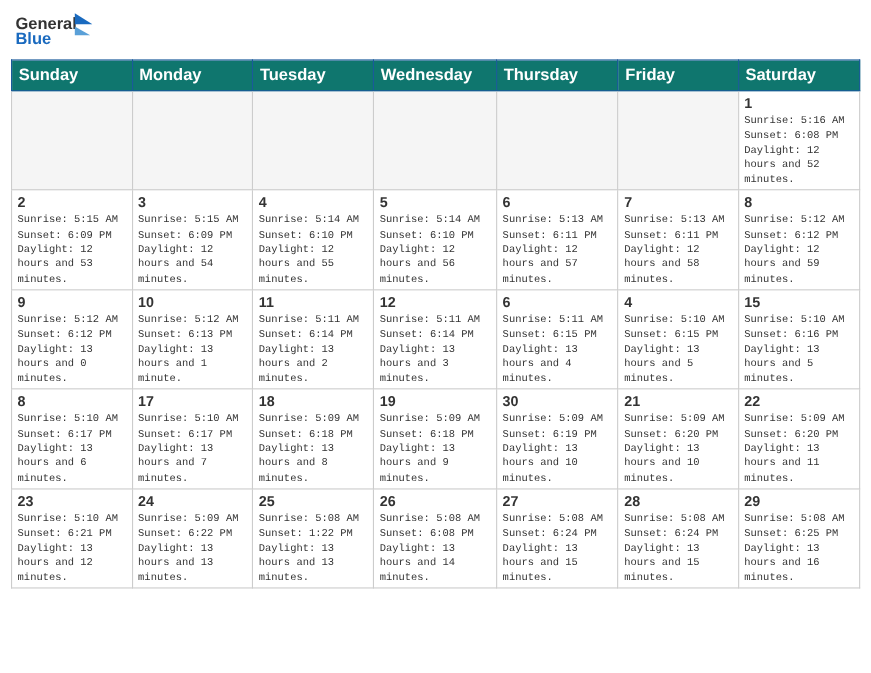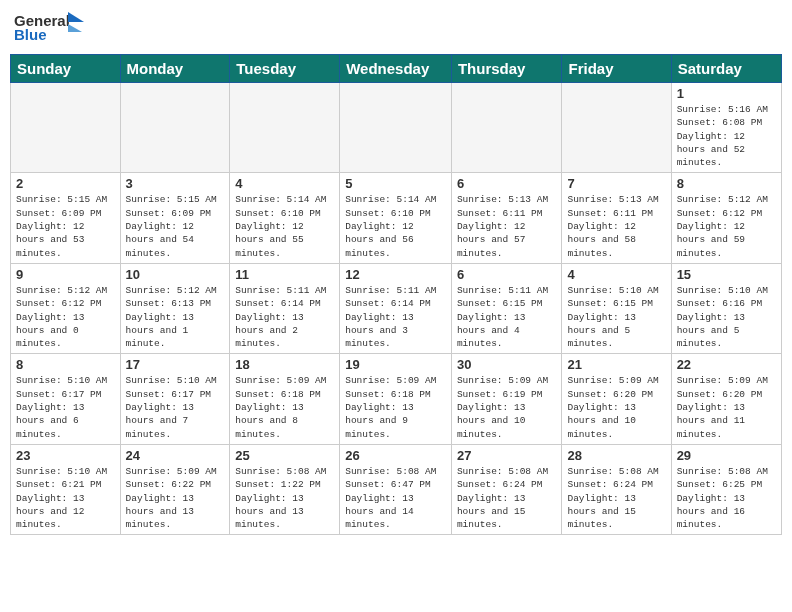--- a/index.html
+++ b/index.html
@@ -294,21 +294,21 @@
         <td>
           <span class="day-number">25</span>
           <div class="day-info">Sunrise: 5:08 AM
 Sunset: 1:22 PM
 Daylight: 13 hours
 and 13 minutes.</div>
         </td>
         <td>
           <span class="day-number">26</span>
           <div class="day-info">Sunrise: 5:08 AM
-Sunset: 6:47 PM
+Sunset: 6:08 PM
 Daylight: 13 hours
 and 14 minutes.</div>
         </td>
         <td>
           <span class="day-number">27</span>
           <div class="day-info">Sunrise: 5:08 AM
 Sunset: 6:24 PM
 Daylight: 13 hours
 and 15 minutes.</div>
         </td>

